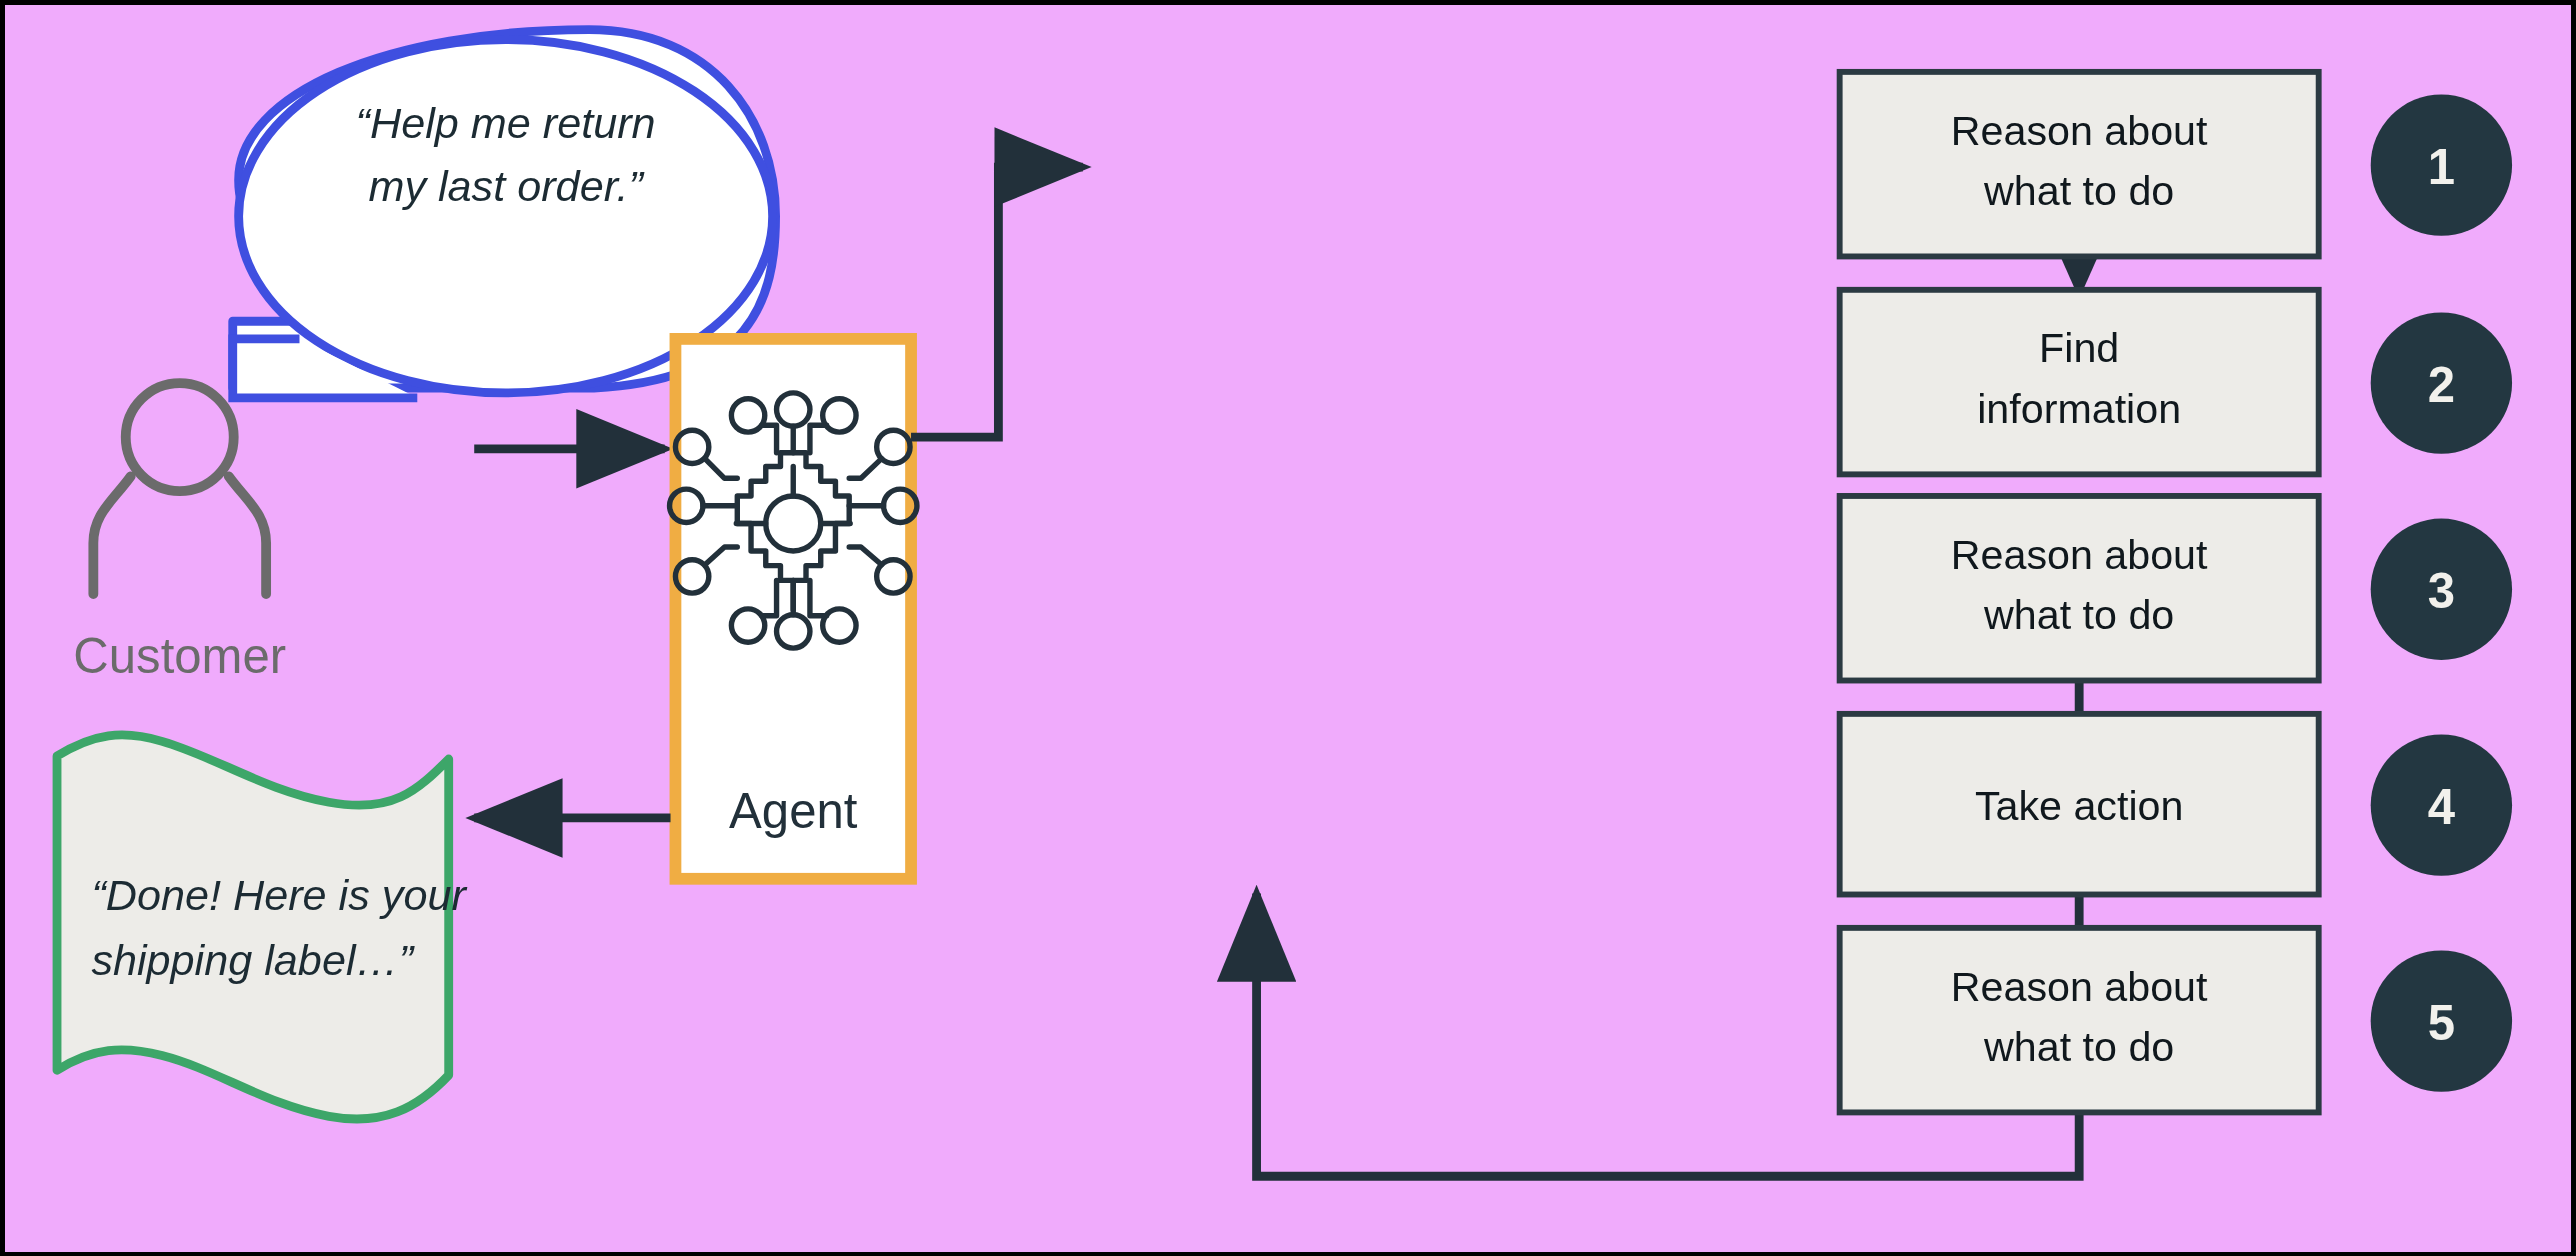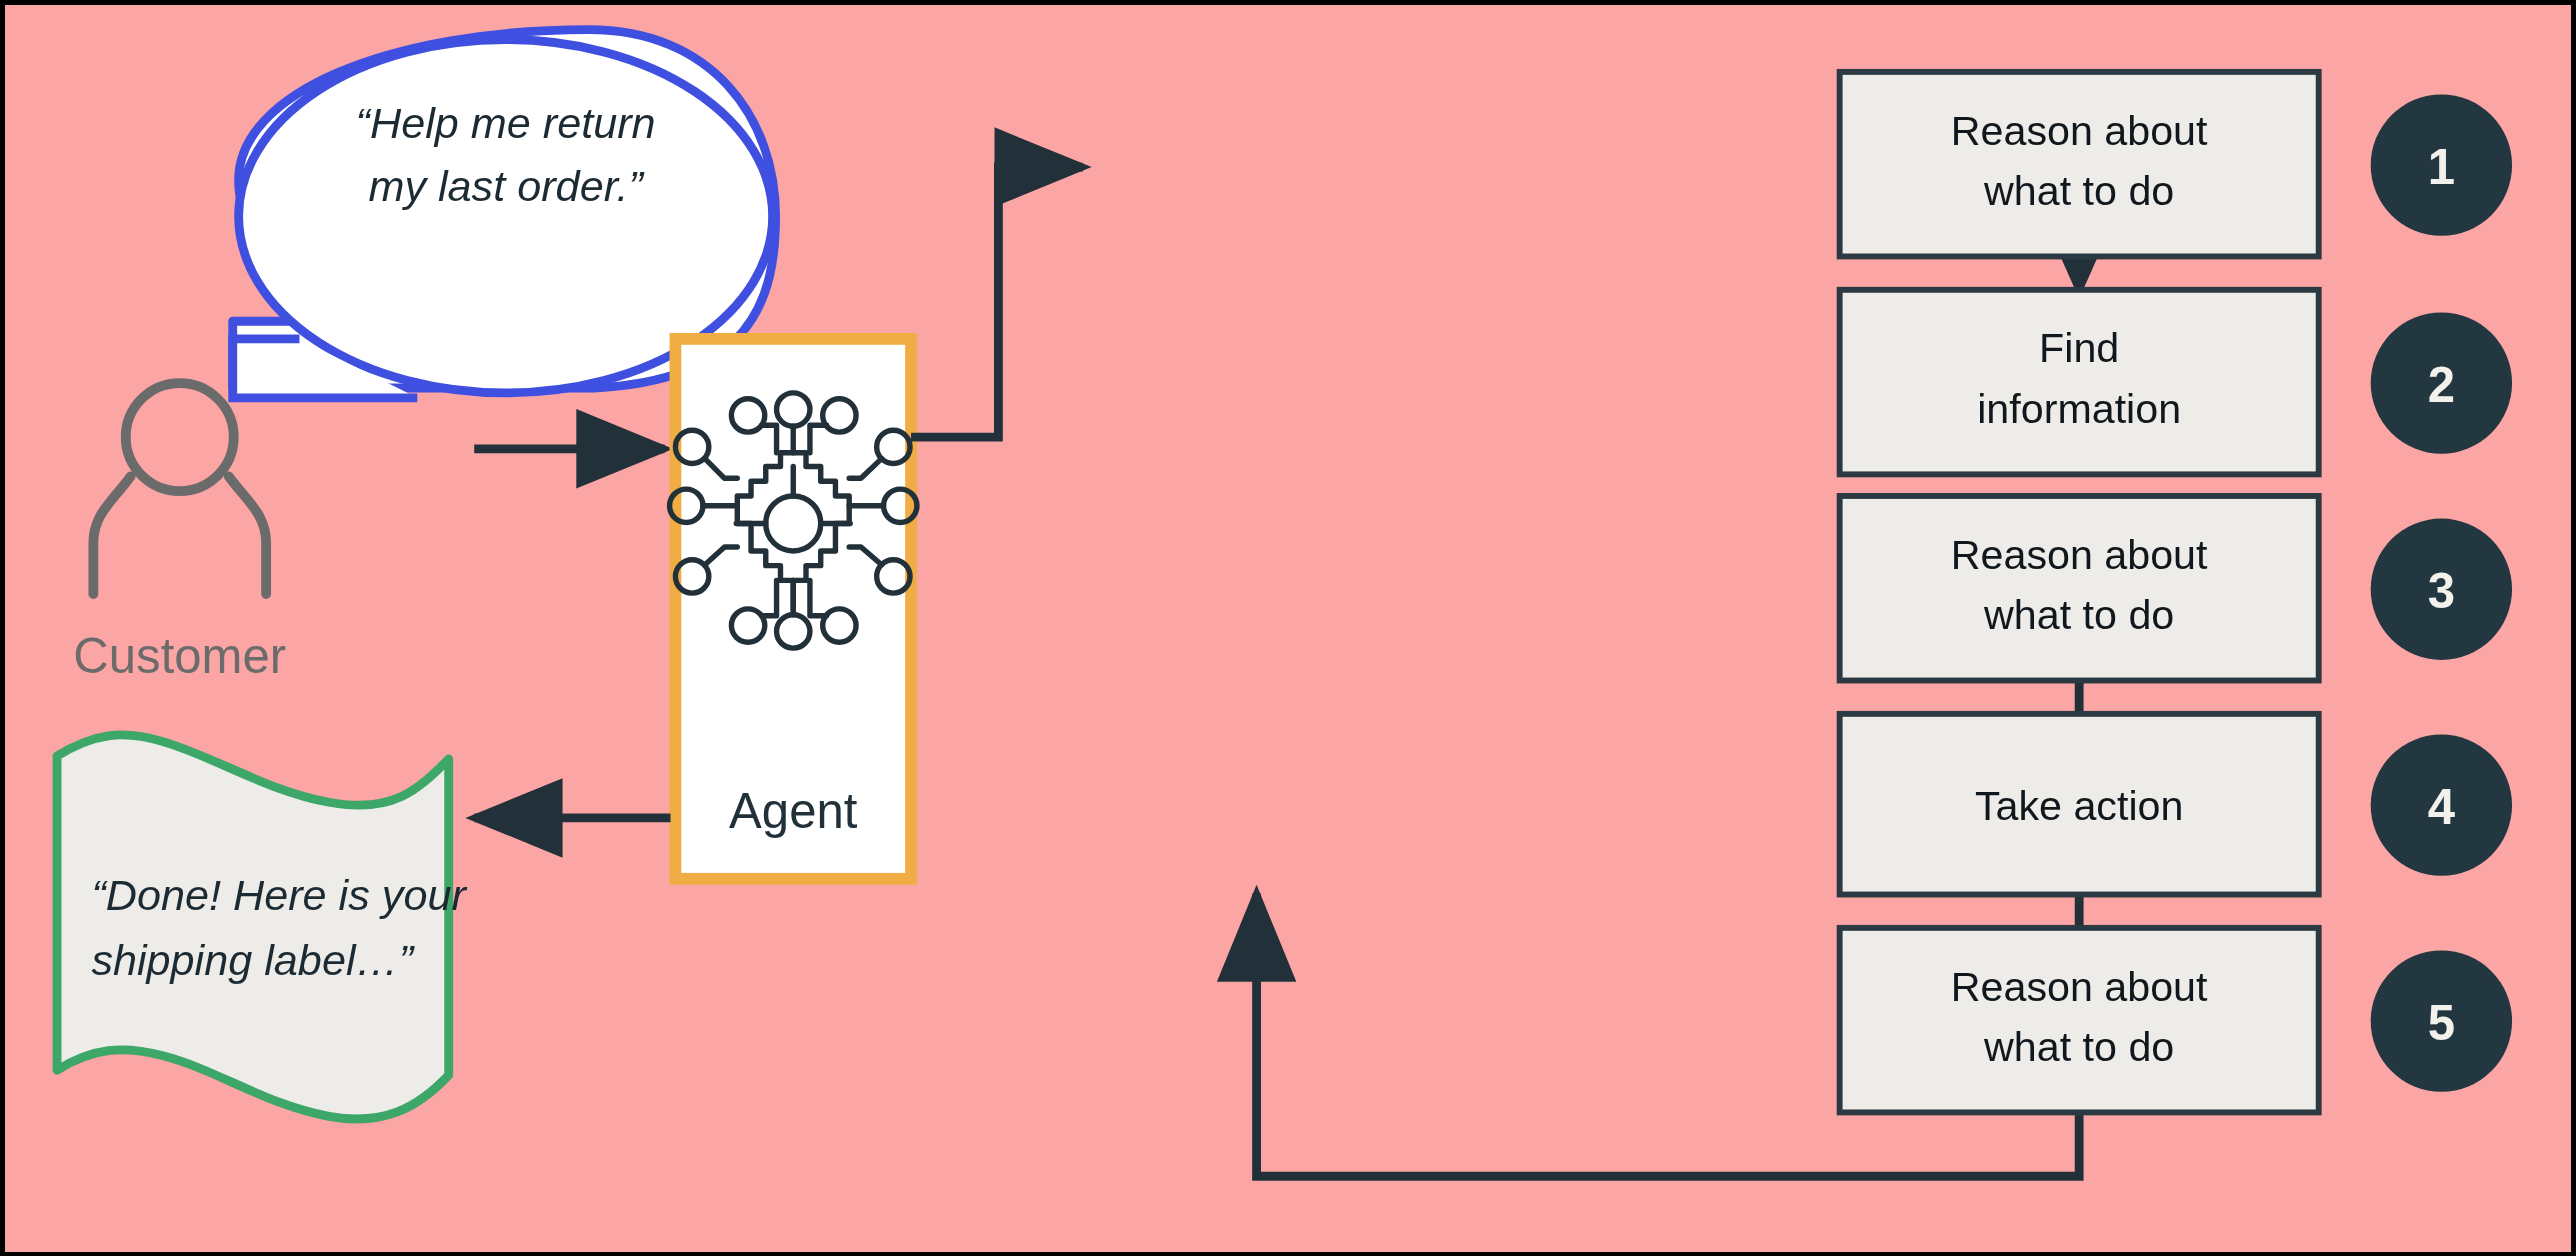--- a/index.html
+++ b/index.html
@@ -4,21 +4,21 @@
 <style>
   html, body {
     margin: 0;
     padding: 0;
     background: #ffffff;
   }
   #page {
     position: relative;
     width: 2576px;
     height: 1257px;
-    background: #fca5a5;
+    background: #f0abfc;
     box-sizing: border-box;
     border: 5.9px solid #000000;
     overflow: hidden;
     font-family: "Liberation Sans", sans-serif;
   }
   svg#canvas {
     position: absolute;
     left: 0;
     top: 0;
     width: 2564px;

